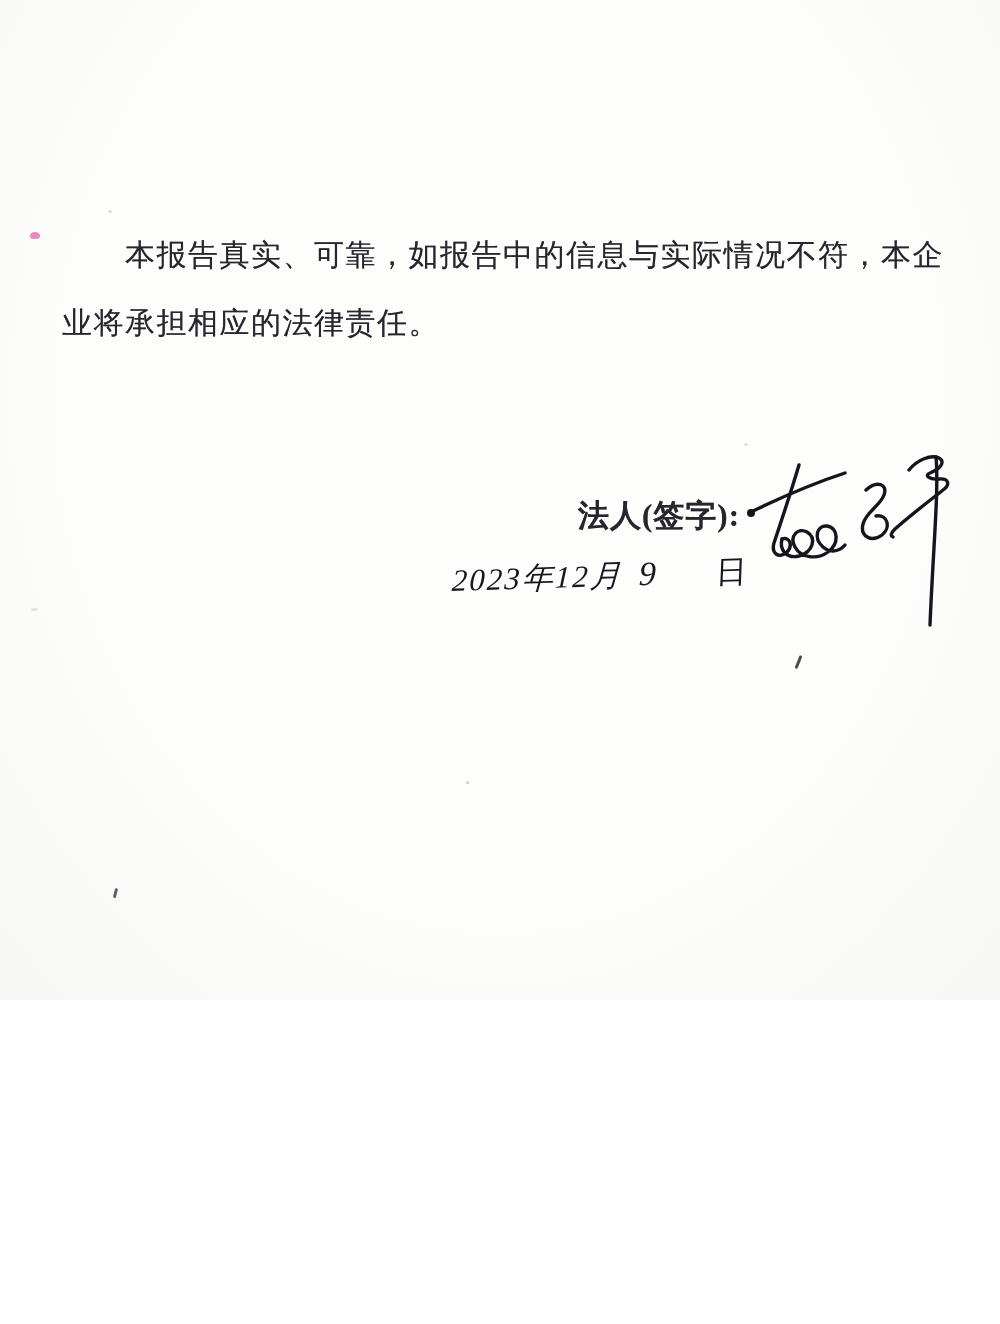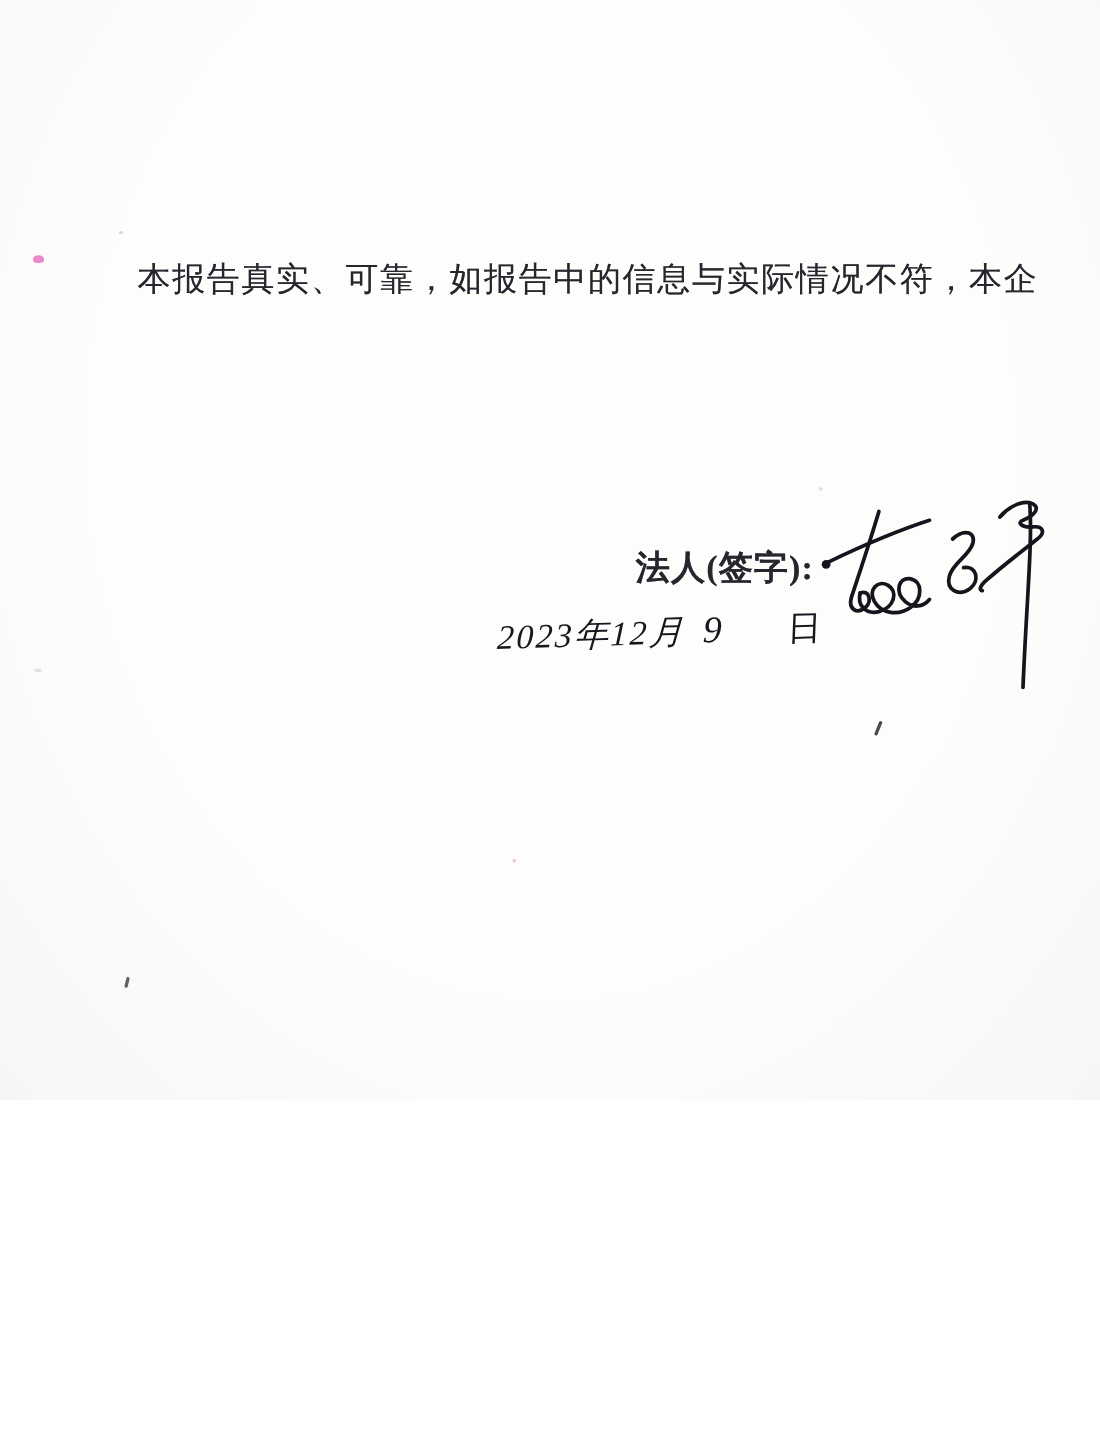--- a/index.html
+++ b/index.html
@@ -154,20 +154,21 @@
     opacity: 0.3;
   }
 </style>
 </head>
 <body>
 
 <div class="page">
 
   <div class="statement">
     <div class="indent">本报告真实、可靠，如报告中的信息与实际情况不符，本企</div>
+    <div>业将承担相应的法律责任。</div>
   </div>
 
   <div class="legal-row">法人(签字):</div>
 
   <svg class="signature" viewBox="0 0 240 210" aria-hidden="true">
     <circle cx="16" cy="83" r="4"></circle>
     <path d="M18,81 C45,68 76,54 110,43"></path>
     <path d="M64,35 C56,62 46,92 39,113 C36,124 44,129 52,122 C58,116 55,106 47,109"></path>
     <path d="M47,109 C44,120 52,129 64,126 C78,122 82,108 72,102 C63,97 54,106 60,117 C66,128 82,130 93,122 C104,114 104,98 92,96 C82,95 78,108 88,117 C95,123 104,122 110,115"></path>
     <path d="M131,60 C142,50 153,54 149,65 C145,76 131,82 128,94 C125,106 136,113 147,105 C156,98 153,84 141,86"></path>

